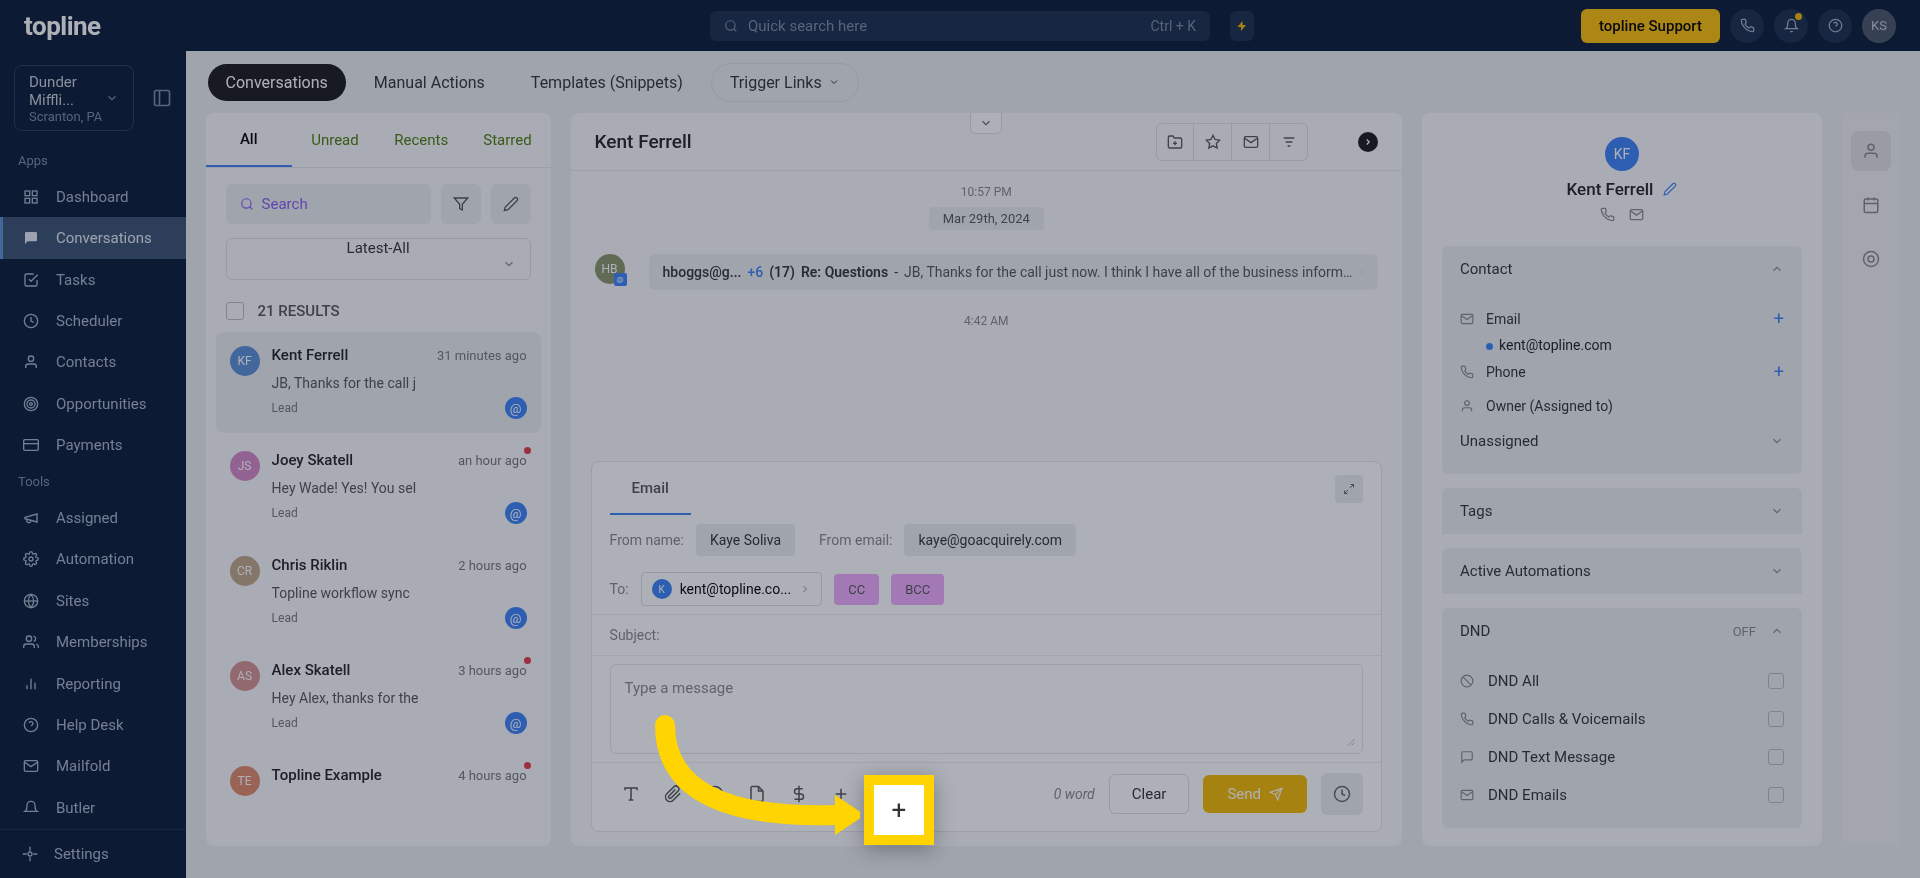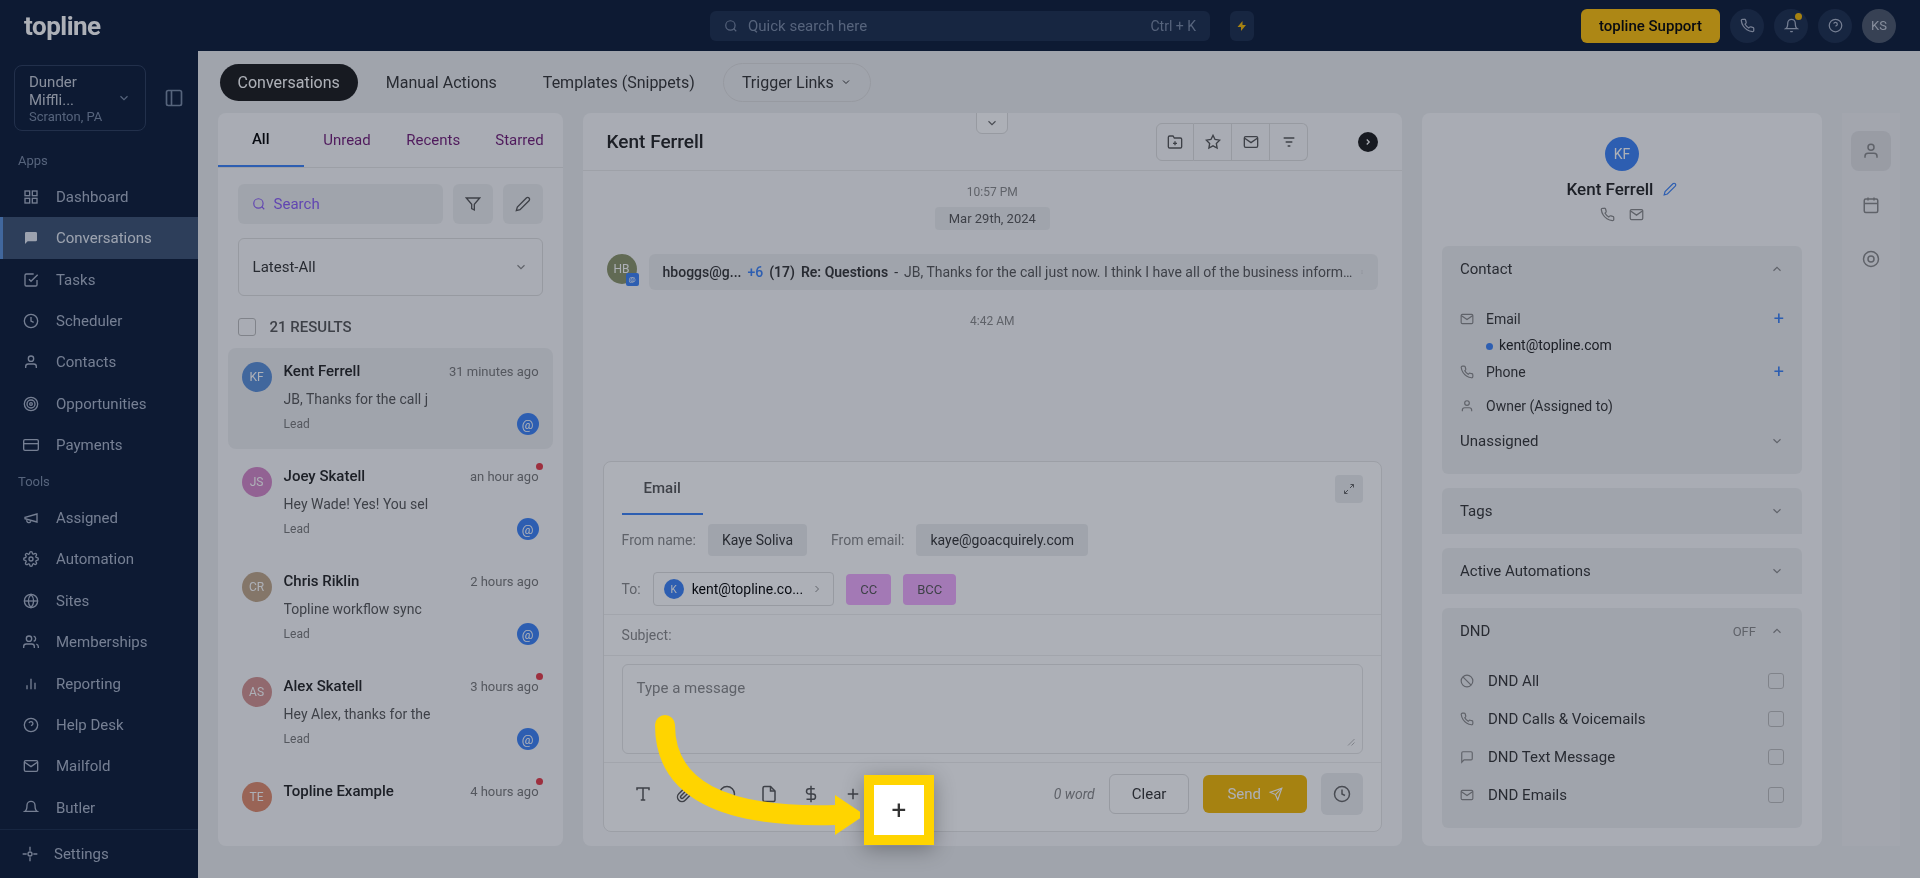--- a/index.html
+++ b/index.html
@@ -41,27 +41,27 @@
 .tab { padding: 9px 18px; border-radius: 30px; font-size: 16px; color: #333; }
 .tab.active { background: #1a1a1a; color: #fff; }
 .tab .chev { margin-left: 6px; }
 
 
 .cols { display: flex; gap: 20px; padding: 0 20px 32px; flex: 1; overflow: hidden; }
 
 
 .conv-list { width: 345px; background: #f9f9fa; border-radius: 8px; display: flex; flex-direction: column; overflow: hidden; }
 .conv-tabs { display: flex; height: 55px; border-bottom: 1px solid #e5e5e5; }
-.conv-tab { flex: 1; display: flex; align-items: center; justify-content: center; font-size: 15px; color: #701a75; }
+.conv-tab { flex: 1; display: flex; align-items: center; justify-content: center; font-size: 15px; color: #4d7c0f; }
 .conv-tab.active { border-bottom: 2px solid #3b82f6; color: #000; font-weight: 500; }
 .conv-controls { display: flex; align-items: center; gap: 10px; padding: 16px 20px 10px; }
 .conv-search { flex: 1; height: 40px; background: #ecedef; border-radius: 6px; display: flex; align-items: center; padding: 0 14px; color: #8b5cf6; font-size: 15px; gap: 8px; }
 .icon-btn { width: 40px; height: 40px; background: #ecedef; border-radius: 6px; display: flex; align-items: center; justify-content: center; color: #555; }
 .conv-filter { padding: 4px 20px 10px; }
-.filter-select { height: 58px; border: 1px solid #ddd; border-radius: 6px; display: flex; align-items: center; padding: 0 14px; font-size: 15px; color: #333; }
+.filter-select { height: 42px; border: 1px solid #ddd; border-radius: 6px; display: flex; align-items: center; padding: 0 14px; font-size: 15px; color: #333; flex-direction: column; }
 .filter-select .chev { margin-left: auto; color: #888; }
 .results-count { padding: 12px 20px; display: flex; align-items: center; gap: 14px; font-size: 15px; color: #555; font-weight: 500; }
 .results-count .checkbox { width: 18px; height: 18px; border: 1.5px solid #bbb; border-radius: 3px; }
 .conv-items { flex: 1; overflow-y: auto; padding: 0 10px; }
 .conv-item { background: transparent; border-radius: 8px; padding: 14px; display: flex; gap: 12px; position: relative; margin-bottom: 4px; }
 .conv-item.selected { background: #ecedef; }
 .conv-avatar { width: 30px; height: 30px; border-radius: 50%; display: flex; align-items: center; justify-content: center; font-size: 12px; color: #fff; flex-shrink: 0; }
 .conv-body { flex: 1; min-width: 0; }
 .conv-title { display: flex; justify-content: space-between; align-items: center; }
 .conv-name { font-size: 15px; font-weight: 500; color: #222; }
@@ -80,21 +80,21 @@
 .thread-actions { margin-left: auto; display: flex; gap: 0; }
 .th-btn { width: 38px; height: 38px; border: 1px solid #ddd; display: flex; align-items: center; justify-content: center; color: #555; }
 .th-btn:first-child { border-radius: 6px 0 0 6px; }
 .th-btn:last-child { border-radius: 0 6px 6px 0; }
 .th-btn + .th-btn { border-left: none; }
 .th-next { width: 20px; height: 20px; background: #1a1a1a; border-radius: 50%; color: #fff; display: flex; align-items: center; justify-content: center; margin-left: 50px; font-size: 12px; }
 .thread-body { flex: 1; overflow-y: auto; padding: 10px 24px; }
 .time-label { text-align: center; font-size: 12px; color: #888; margin: 4px 0; }
 .date-chip { display: inline-block; background: #ecedef; padding: 4px 14px; border-radius: 4px; font-size: 13px; color: #555; }
 .date-row { text-align: center; margin: 8px 0; }
-.msg-row { display: flex; gap: 12px; margin: 24px 0; align-items: flex-start; }
+.msg-row { display: flex; gap: 24px; margin: 24px 0; align-items: flex-start; }
 .msg-avatar { width: 30px; height: 30px; border-radius: 50%; background: #8b9467; color: #fff; display: flex; align-items: center; justify-content: center; font-size: 12px; flex-shrink: 0; position: relative; }
 .msg-avatar .corner { position: absolute; bottom: -2px; right: -2px; width: 13px; height: 13px; background: #3b82f6; border-radius: 2px; display: flex; align-items: center; justify-content: center; font-size: 8px; color: #fff; }
 .msg-bubble { flex: 1; background: #ecedef; border-radius: 6px; padding: 10px 14px; display: flex; align-items: center; gap: 6px; font-size: 14px; color: #333; }
 .msg-from { font-weight: 500; }
 .msg-plus { color: #3b82f6; font-weight: 500; }
 .msg-count { font-weight: 600; }
 .msg-subj { font-weight: 600; }
 .msg-preview { color: #555; flex: 1; white-space: nowrap; overflow: hidden; text-overflow: ellipsis; }
 .msg-menu { margin-left: auto; color: #888; }
 

